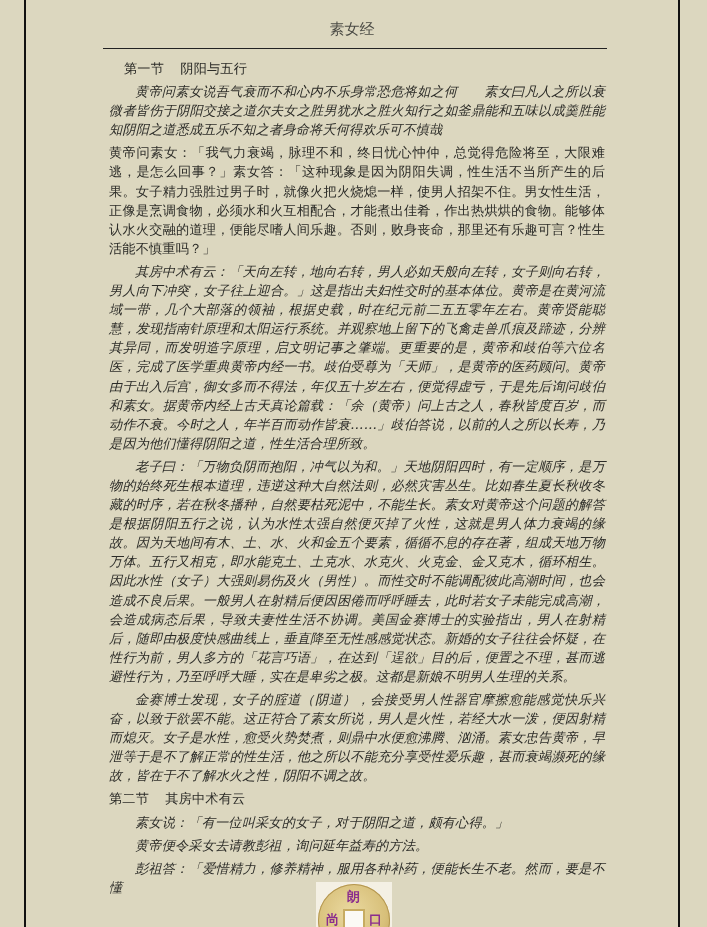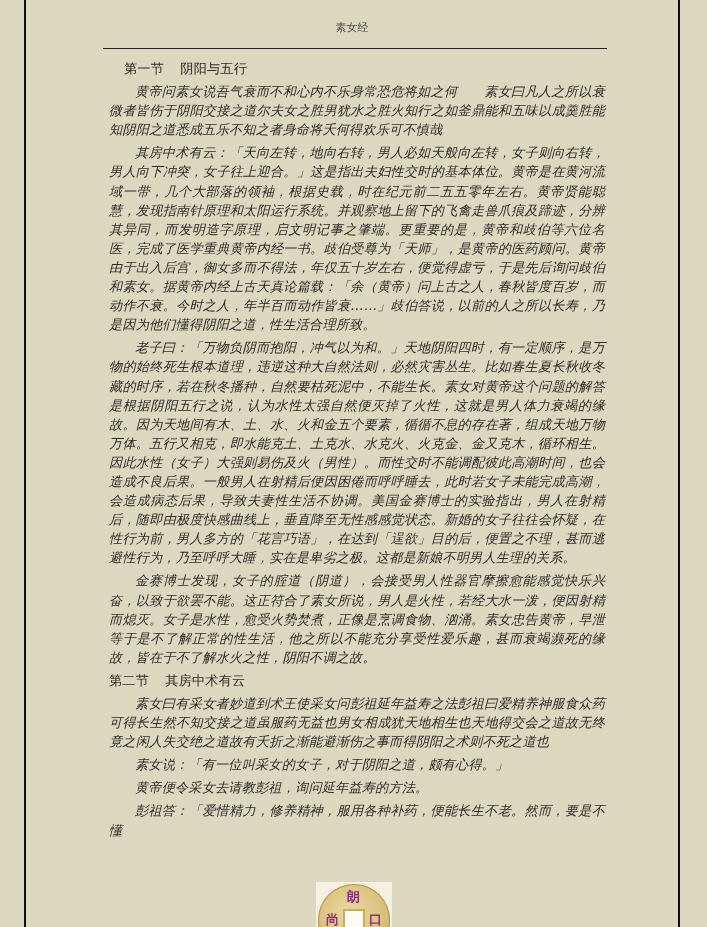--- a/index.html
+++ b/index.html
@@ -25,21 +25,21 @@
     border-right: 2px solid #111;
     background: #dcd7bf;
     box-sizing: border-box;
   }
   .header-title {
     position: absolute;
     top: 20px;
     left: 0;
     width: 100%;
     text-align: center;
-    font-size: 11px;
+    font-size: 15px;
     color: #4a4a44;
     font-family: "DejaVu Serif", serif;
   }
   .header-rule {
     position: absolute;
     top: 48px;
     left: 77px;
     width: 504px;
     height: 0;
     border-top: 1px solid #222;
@@ -117,29 +117,29 @@
 <div class="page">
   <div class="header-title">素女经</div>
   <div class="header-rule"></div>
 
   <div class="content">
     <p class="section-heading first">
       <span class="sec-num">第一节</span>
       <span>阴阳与五行</span>
     </p>
     <p class="indent">黄帝问素女说吾气衰而不和心内不乐身常恐危将如之何　　素女曰凡人之所以衰微者皆伤于阴阳交接之道尔夫女之胜男犹水之胜火知行之如釜鼎能和五味以成羹胜能知阴阳之道悉成五乐不知之者身命将夭何得欢乐可不慎哉</p>
+    <p>黄帝问素女：「我气力衰竭，脉理不和，终日忧心忡仲，总觉得危险将至，大限难逃，是怎么回事？」素女答：「这种现象是因为阴阳失调，性生活不当所产生的后果。女子精力强胜过男子时，就像火把火烧熄一样，使男人招架不住。男女性生活，正像是烹调食物，必须水和火互相配合，才能煮出佳肴，作出热烘烘的食物。能够体认水火交融的道理，便能尽嗜人间乐趣。否则，败身丧命，那里还有乐趣可言？性生活能不慎重吗？」</p>
     <p class="indent">其房中术有云：「天向左转，地向右转，男人必如天般向左转，女子则向右转，男人向下冲突，女子往上迎合。」这是指出夫妇性交时的基本体位。黄帝是在黄河流域一带，几个大部落的领袖，根据史载，时在纪元前二五五零年左右。黄帝贤能聪慧，发现指南针原理和太阳运行系统。并观察地上留下的飞禽走兽爪痕及蹄迹，分辨其异同，而发明造字原理，启文明记事之肇端。更重要的是，黄帝和歧伯等六位名医，完成了医学重典黄帝内经一书。歧伯受尊为「天师」，是黄帝的医药顾问。黄帝由于出入后宫，御女多而不得法，年仅五十岁左右，便觉得虚亏，于是先后询问歧伯和素女。据黄帝内经上古天真论篇载：「余（黄帝）问上古之人，春秋皆度百岁，而动作不衰。今时之人，年半百而动作皆衰……」歧伯答说，以前的人之所以长寿，乃是因为他们懂得阴阳之道，性生活合理所致。</p>
     <p class="indent">老子曰：「万物负阴而抱阳，冲气以为和。」天地阴阳四时，有一定顺序，是万物的始终死生根本道理，违逆这种大自然法则，必然灾害丛生。比如春生夏长秋收冬藏的时序，若在秋冬播种，自然要枯死泥中，不能生长。素女对黄帝这个问题的解答是根据阴阳五行之说，认为水性太强自然便灭掉了火性，这就是男人体力衰竭的缘故。因为天地间有木、土、水、火和金五个要素，循循不息的存在著，组成天地万物万体。五行又相克，即水能克土、土克水、水克火、火克金、金又克木，循环相生。因此水性（女子）大强则易伤及火（男性）。而性交时不能调配彼此高潮时间，也会造成不良后果。一般男人在射精后便因困倦而呼呼睡去，此时若女子未能完成高潮，会造成病态后果，导致夫妻性生活不协调。美国金赛博士的实验指出，男人在射精后，随即由极度快感曲线上，垂直降至无性感感觉状态。新婚的女子往往会怀疑，在性行为前，男人多方的「花言巧语」，在达到「逞欲」目的后，便置之不理，甚而逃避性行为，乃至呼呼大睡，实在是卑劣之极。这都是新娘不明男人生理的关系。</p>
-    <p class="indent">金赛博士发现，女子的腟道（阴道），会接受男人性器官摩擦愈能感觉快乐兴奋，以致于欲罢不能。这正符合了素女所说，男人是火性，若经大水一泼，便因射精而熄灭。女子是水性，愈受火势焚煮，正像是烹调食物、汹涌。素女忠告黄帝，早泄等于是不了解正常的性生活，他之所以不能充分享受性爱乐趣，甚而衰竭濒死的缘故，皆在于不了解水火之性，阴阳不调之故。</p>
+    <p class="indent">金赛博士发现，女子的腟道（阴道），会接受男人性器官摩擦愈能感觉快乐兴奋，以致于欲罢不能。这正符合了素女所说，男人是火性，若经大水一泼，便因射精而熄灭。女子是水性，愈受火势焚煮，则鼎中水便愈沸腾、汹涌。素女忠告黄帝，早泄等于是不了解正常的性生活，他之所以不能充分享受性爱乐趣，甚而衰竭濒死的缘故，皆在于不了解水火之性，阴阳不调之故。</p>
 
     <p class="section-heading">
       <span class="sec-num">第二节</span>
       <span>其房中术有云</span>
     </p>
-    <p class="indent">素女曰有采女者妙道到术王使采女问彭祖延年益寿之法彭祖曰爱精养神服食众药可得长生然不知交接之道虽服药无益也男女相成犹天地相生也天地得交会之道故无终竟之闲人失交绝之道故有夭折之渐能避渐伤之事而得阴阳之术则不死之道也</p>
     <p class="indent">素女说：「有一位叫采女的女子，对于阴阳之道，颇有心得。」</p>
     <p class="indent">黄帝便令采女去请教彭祖，询问延年益寿的方法。</p>
     <p class="indent">彭祖答：「爱惜精力，修养精神，服用各种补药，便能长生不老。然而，要是不懂</p>
 
   </div>
 
   <div class="coin">
     <div class="coin-bg"></div>
     <div class="coin-body"></div>
     <div class="coin-hole"></div>

